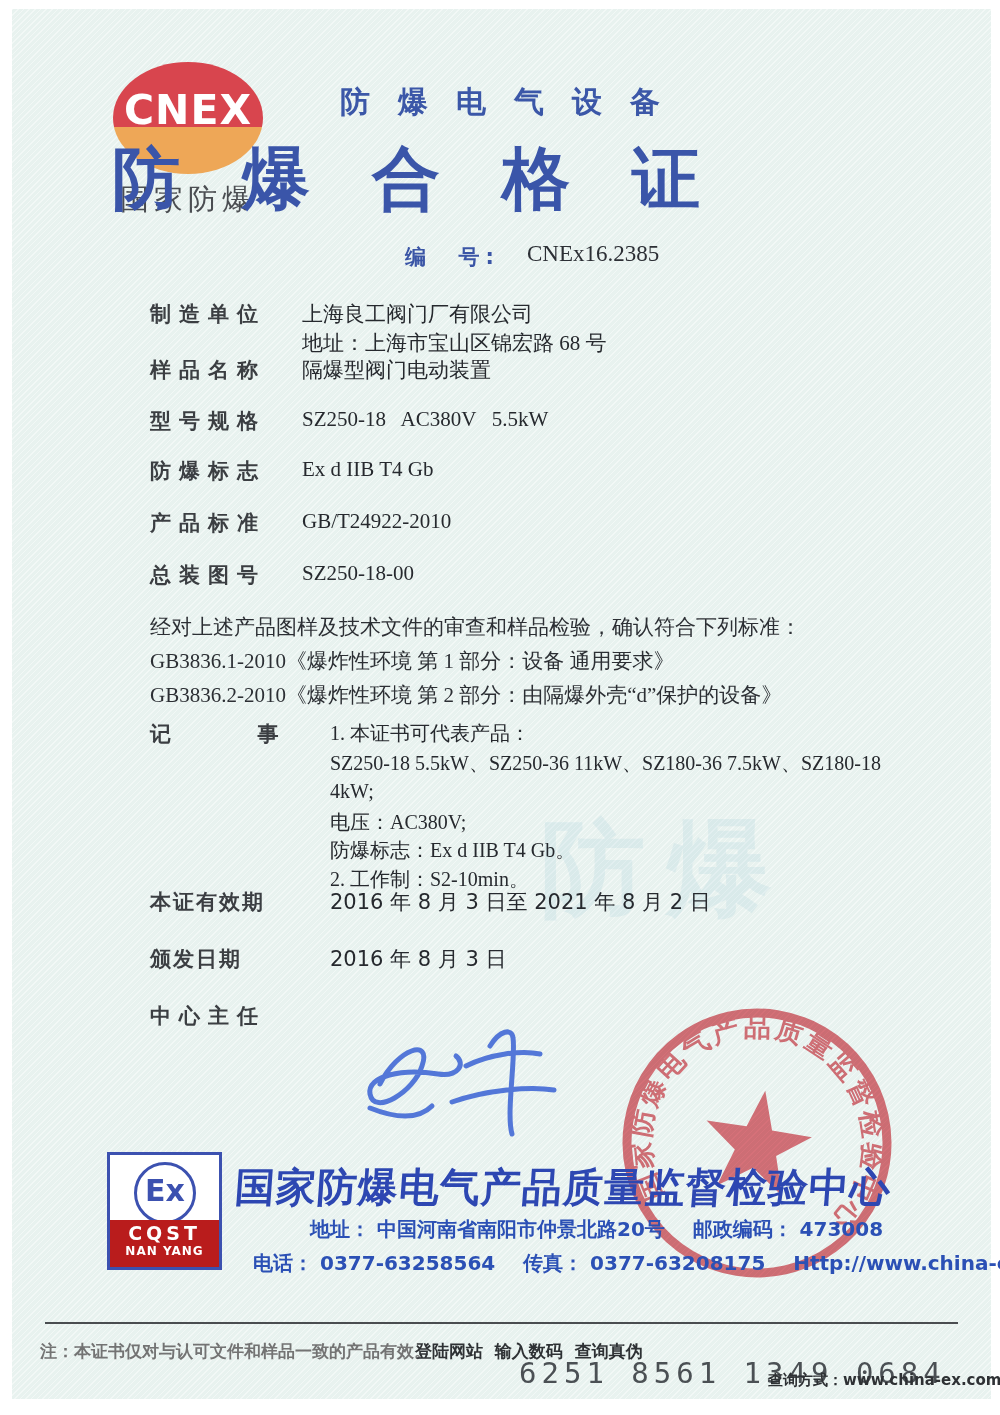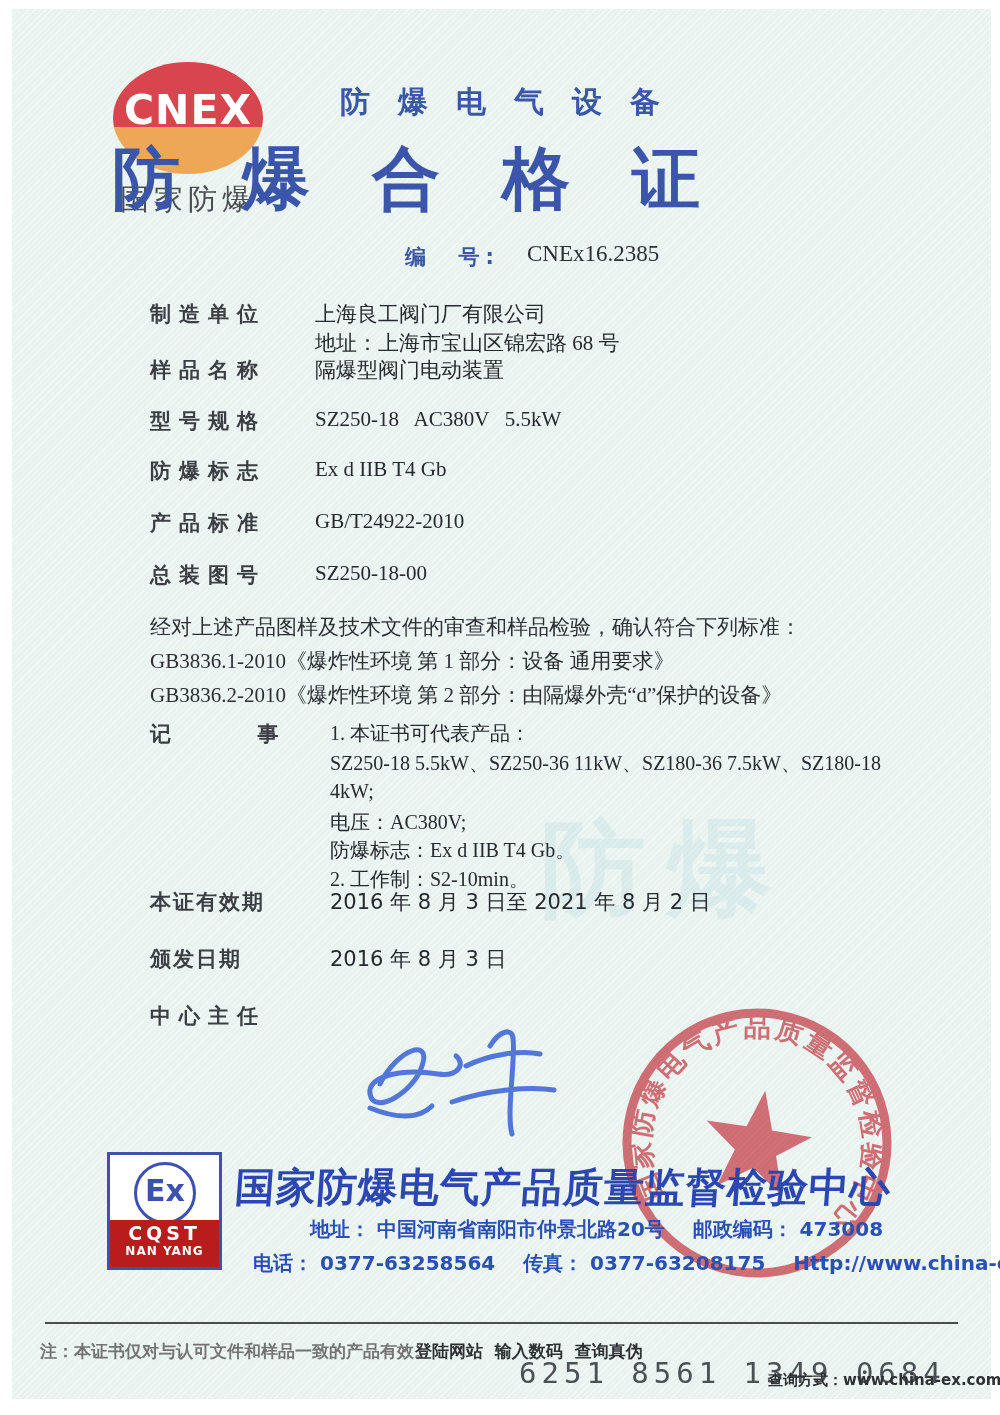--- a/index.html
+++ b/index.html
@@ -32,21 +32,21 @@
   .title { position:absolute; left:0; top:134px; width:812px; text-align:center;
     color:#3a55a9; font-size:68px; font-weight:bold; letter-spacing:62px; text-indent:62px; }
   .certno-lbl { position:absolute; left:405px; top:243px; color:#3a55a6;
     font-size:21px; font-weight:bold; letter-spacing:6px; white-space:pre;text-align:right; }
   .certno-val { position:absolute; left:527px; top:241px; color:#2c2f35;
     font-size:23px; font-family:"Liberation Serif","DejaVu Serif",serif; }
 
   
   .lbl { position:absolute; left:150px; color:#3b3e42; font-size:21px;
     font-weight:600; letter-spacing:8px; white-space:pre;text-align:right; }
-  .val { position:absolute; left:315px; color:#26292e; font-size:21px;
+  .val { position:absolute; left:302px; color:#26292e; font-size:21px;
     font-family:"Liberation Serif","DejaVu Serif",serif; white-space:pre; }
   .para { position:absolute; left:150px; width:760px; color:#2c2f34; font-size:21px;
     line-height:34px; font-family:"Liberation Serif","DejaVu Serif",serif; white-space:pre; }
   .note-line { position:absolute; left:330px; color:#26292e; font-size:20px;
     font-family:"Liberation Serif","DejaVu Serif",serif; white-space:pre; }
 
   
   .sig { position:absolute; left:340px; top:1022px; width:240px; height:120px; }
 
   

